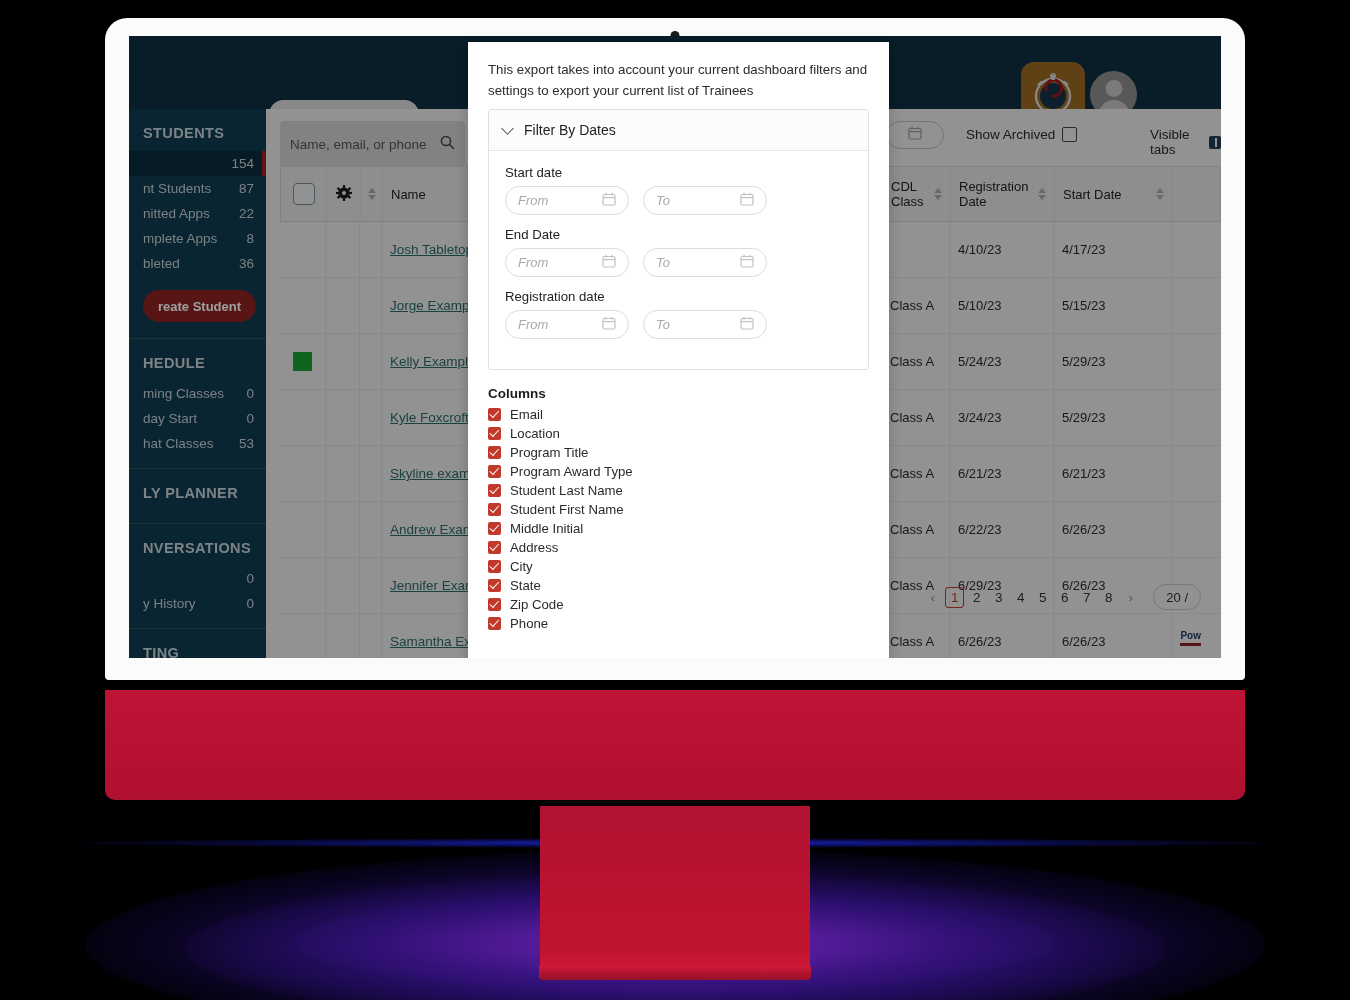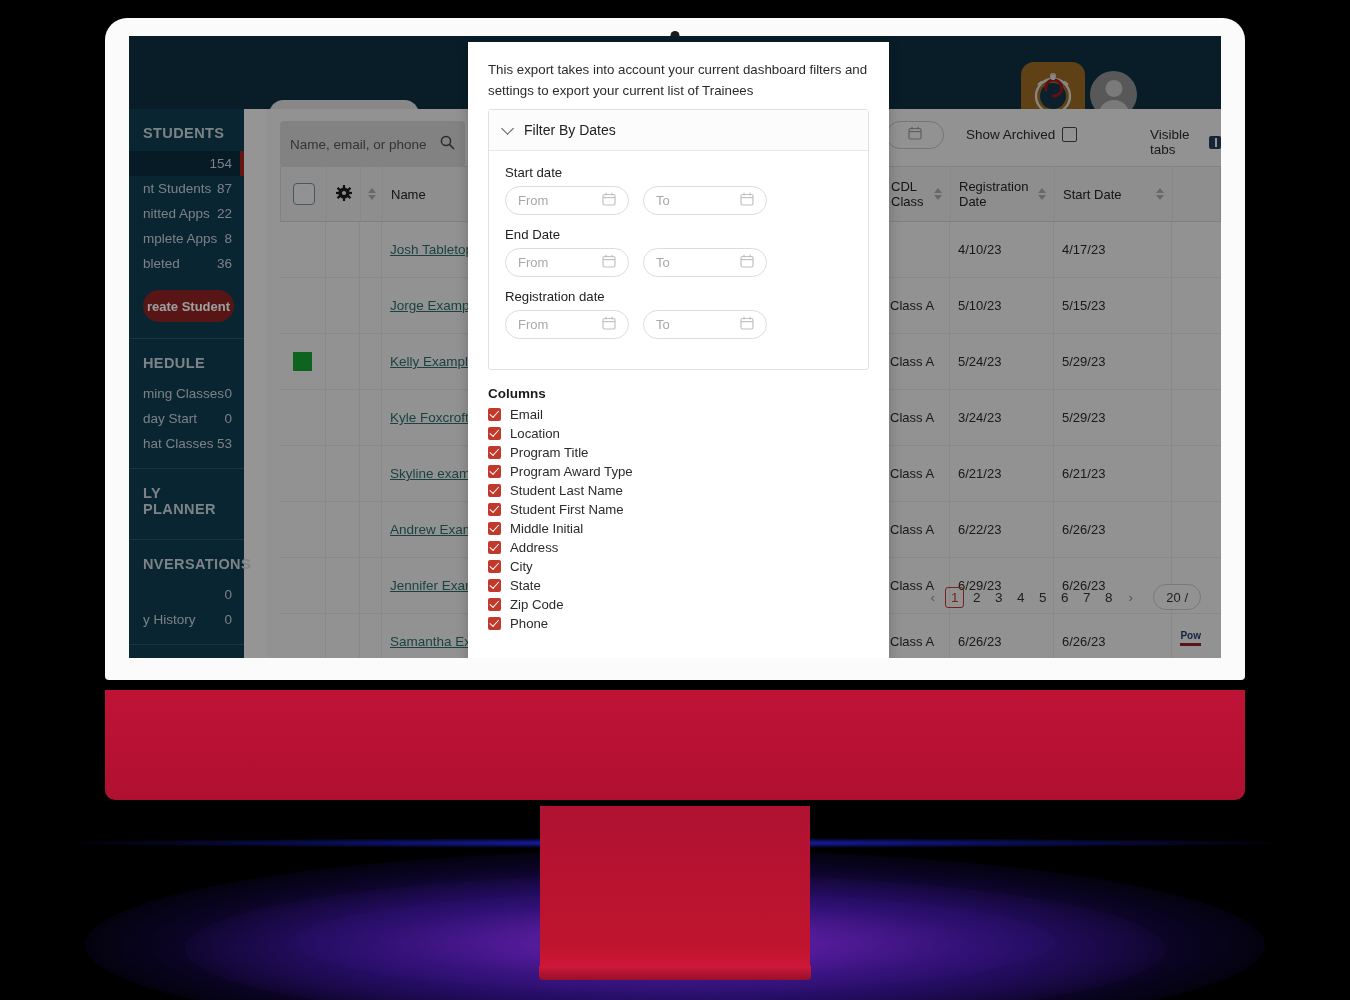--- a/index.html
+++ b/index.html
@@ -61,21 +61,21 @@
     border-radius: 0 0 4px 4px;
   }
 
   
   .app { position: absolute; inset: 0; background: #f0f0f0; }
   .topbar {
     position: absolute; left: 0; top: 0; right: 0; height: 73px;
     background: #0e2f42;
   }
   .sidebar {
-    position: absolute; left: 0; top: 0; width: 115px; bottom: 0;
+    position: absolute; left: 0; top: 0; width: 137px; bottom: 0;
     background: #113c52;
   }
   .sidebar-top-block { height: 73px; background: #d9d9d9; }
   .content {
     position: absolute; left: 137px; top: 73px; right: 0; bottom: 0;
     background: #ececec;
   }
 
   
   .scrim { position: absolute; inset: 0; background: rgba(0,0,0,0.38); z-index: 40; }
@@ -220,21 +220,21 @@
   }
   .chev { width: 9px; height: 9px; border-left: 1.6px solid #555; border-bottom: 1.6px solid #555;
     transform: rotate(-45deg); margin-top: -4px; }
   .acc-body { padding: 14px 16px 18px 16px; }
   .fieldgroup { margin-bottom: 12px; }
   .fg-label { font-size: 13.2px; color: #222; margin-bottom: 6px; }
   .fg-inputs { display: flex; gap: 14px; }
   .dinput {
     width: 124px; height: 29px; border: 1px solid #dcdcdc; border-radius: 15px;
     display: flex; align-items: center; padding: 0 12px;
-    font-size: 13px; color: #a8a8a8; background: #fff;
+    font-size: 13px; color: #a8a8a8; background: #fff; font-style: italic;
   }
   .cal { margin-left: auto; opacity: .45; }
   .cols-title { font-size: 13.5px; font-weight: bold; color: #1b1b1b; margin: 16px 0 4px 0; }
   .col-item { display: flex; align-items: center; gap: 9px; padding: 2px 0; }
   .chk {
     width: 13px; height: 13px; background: #c0392b; border-radius: 2px;
     display: flex; align-items: center; justify-content: center; flex: none;
   }
   .chk:after {
     content:""; width: 4px; height: 7.5px; border: solid #fff;

